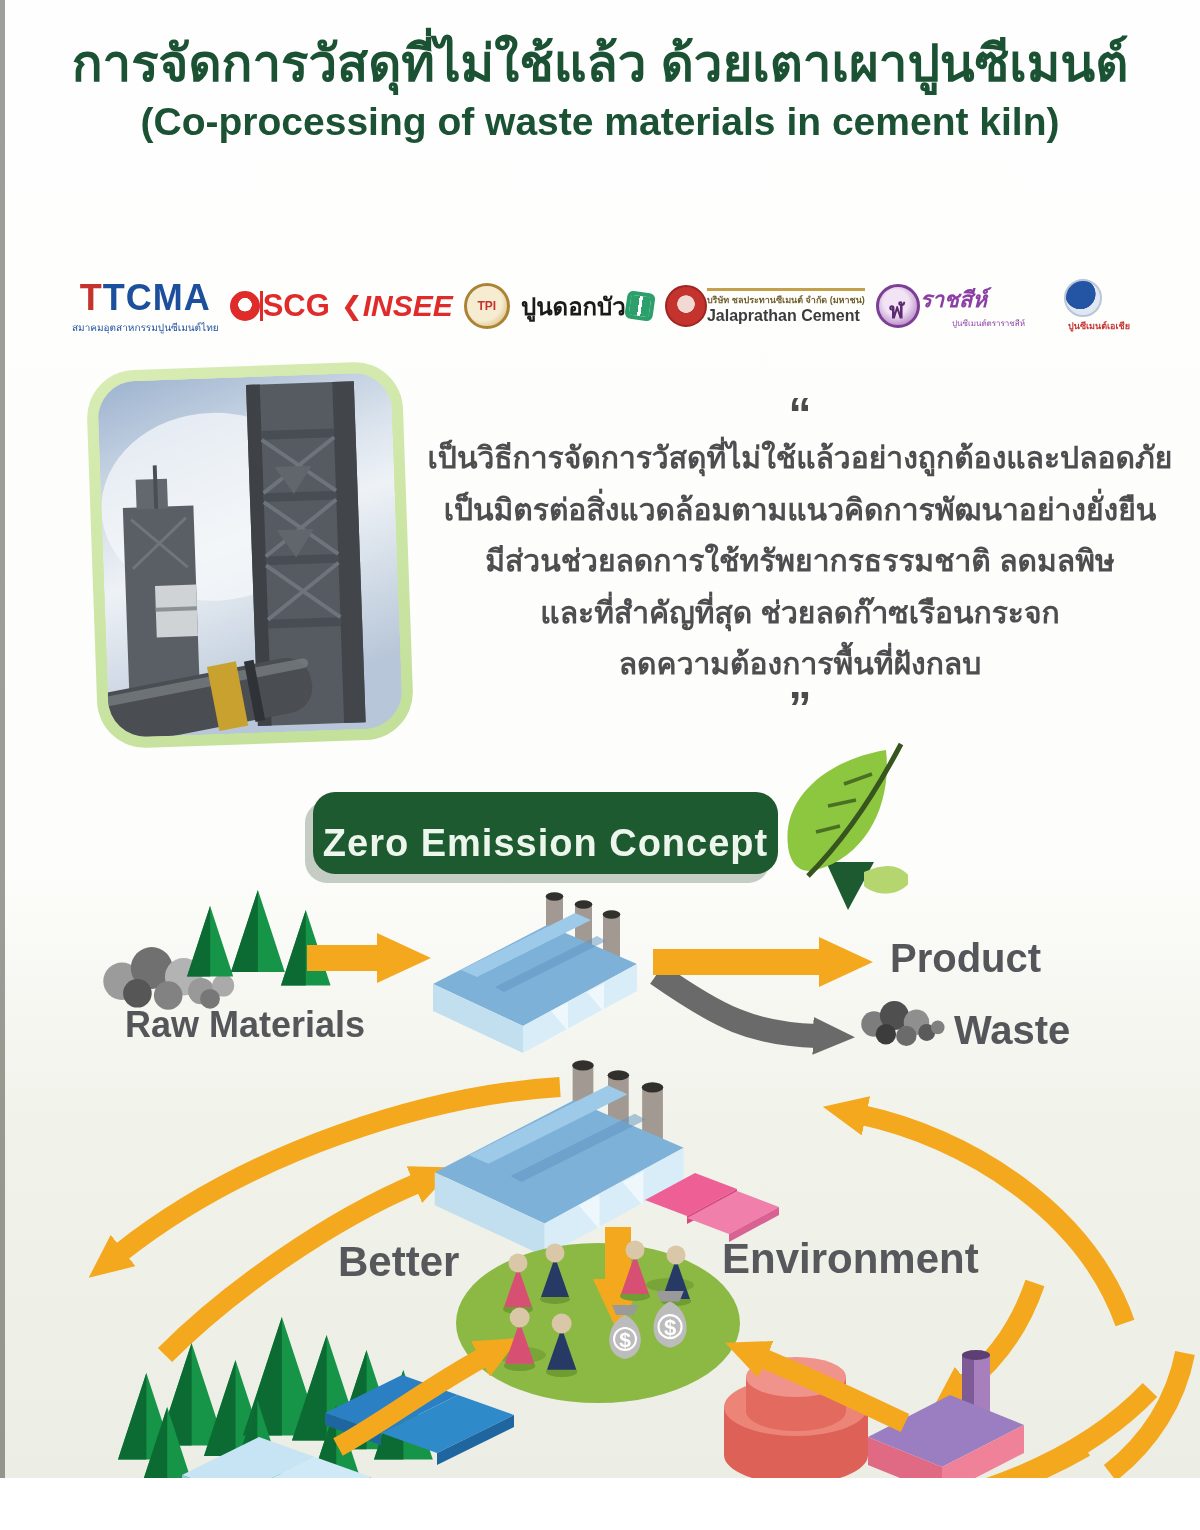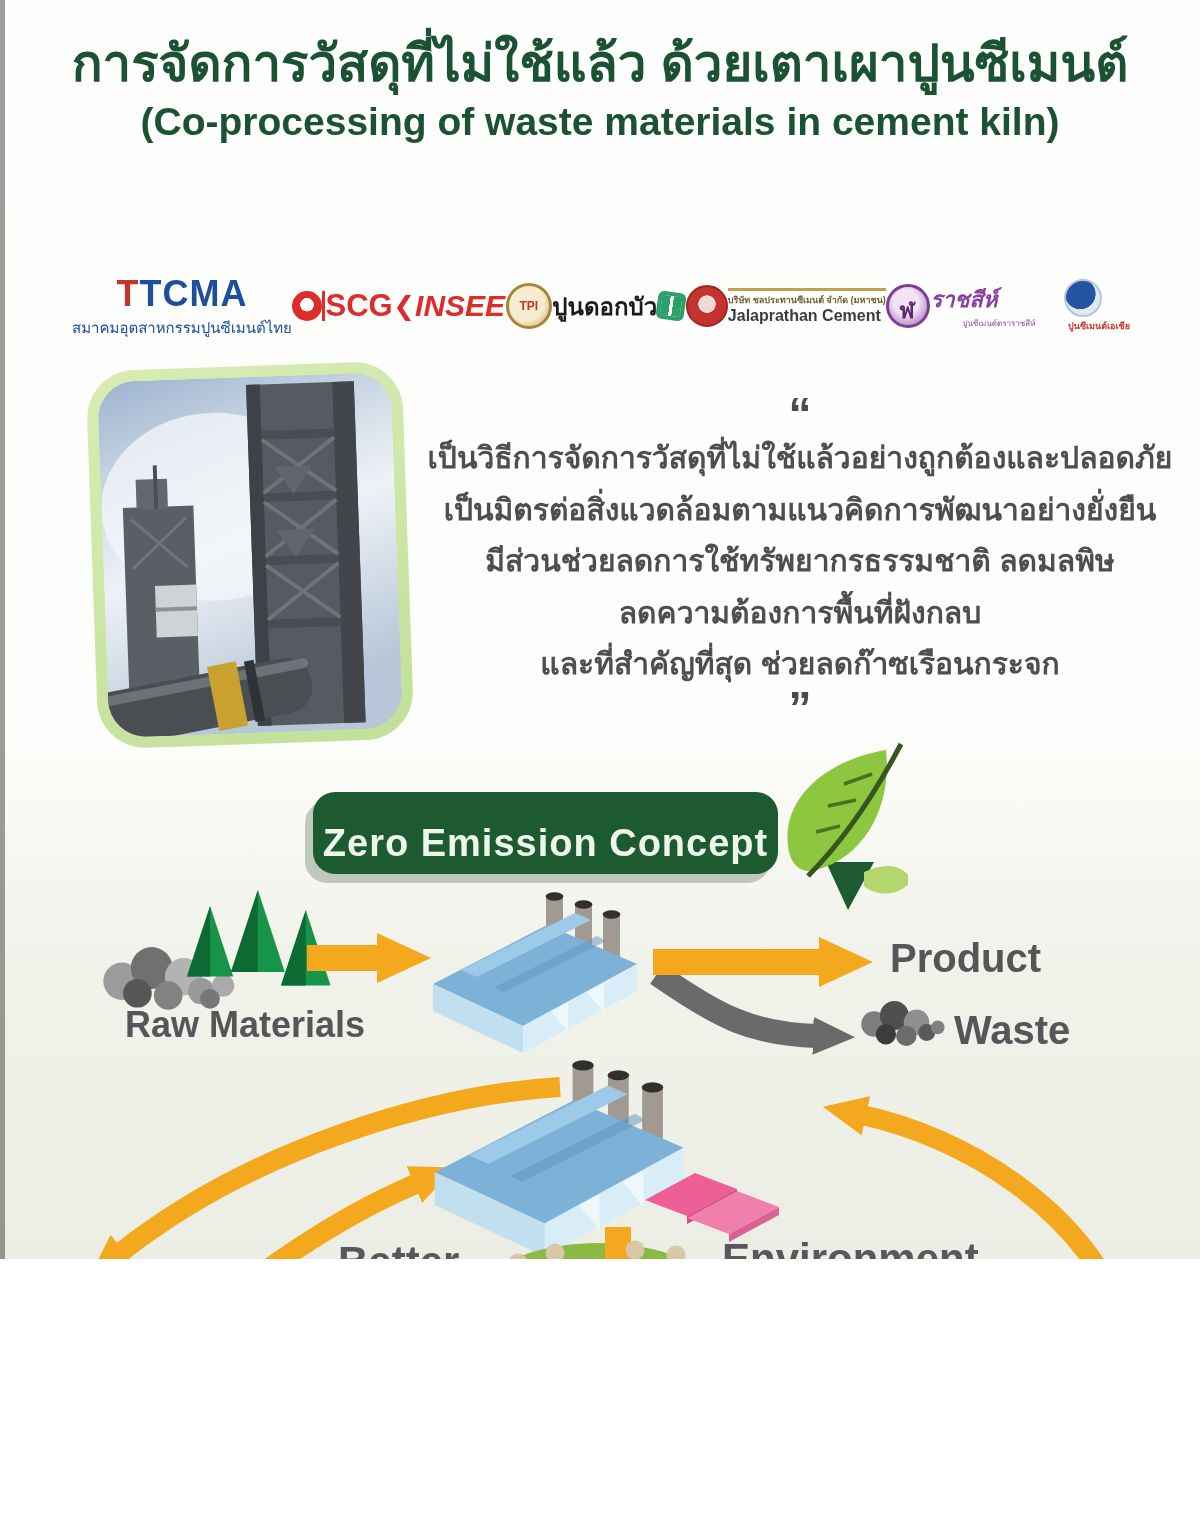--- a/index.html
+++ b/index.html
@@ -1,35 +1,35 @@
 <!DOCTYPE html>
 <html><head>
 <meta charset="utf-8">
 <style>
   * { margin:0; padding:0; box-sizing:border-box; }
   html,body { background:#ffffff; }
   body { width:1200px; height:1530px; font-family:"Liberation Sans","DejaVu Sans",sans-serif; }
-  .page { position:relative; width:1200px; height:1259px; overflow:hidden;
+  .page { position:relative; width:1200px; height:1478px; overflow:hidden;
           background:linear-gradient(180deg,#fefefe 0%,#fdfdfb 58%,#f1f2ea 76%,#ecede4 100%); }
   .page::before { content:""; position:absolute; left:0; top:0; width:5px; height:100%;
           background:#3d3d35; opacity:.5; z-index:40; }
 
   .title { position:absolute; top:22px; left:0; width:100%; text-align:center;
            font-size:51px; font-weight:700; color:#1b5233; }
   .subtitle { position:absolute; top:100px; left:0; width:100%; text-align:center;
            font-size:39px; font-weight:700; color:#1b5233; }
 
   
   .logos { position:absolute; top:256px; left:72px; width:1058px; height:100px;
            display:flex; align-items:center; justify-content:space-between; }
   .logo { display:flex; flex-direction:column; align-items:center; justify-content:space-between; }
   .logo-row { display:flex; align-items:center; }
   .tcma-main { font-size:36px; font-weight:700; color:#1c4f9c; letter-spacing:1px; }
   .tcma-main .t-red { color:#c5332e; }
-  .tcma-sub { font-size:15px; color:#1c4f9c; margin-top:1px; }
+  .tcma-sub { font-size:10px; color:#1c4f9c; margin-top:1px; }
   .scg-circle { width:30px; height:30px; border-radius:50%; background:radial-gradient(circle at 50% 45%, #ffffff 0 34%, #e02b2b 36%); border:2px solid #e02b2b; }
   .scg-bar { width:3px; height:30px; background:#e02b2b; }
   .scg-text { font-size:31px; font-weight:700; color:#e02b2b; }
   .insee-mark { font-size:26px; color:#e02b2b; font-weight:700; }
   .insee-text { font-size:30px; font-weight:700; font-style:italic; color:#e02b2b; }
   .tpi-circle { width:46px; height:46px; border-radius:50%;
            background:radial-gradient(circle at 40% 40%, #f6ecd2 0 55%, #cfa64e 100%);
            border:3px solid #ab8335; display:flex; align-items:center; justify-content:center;
            font-size:12px; font-weight:700; color:#c5332e; }
   .lotus-text { font-size:24px; font-weight:700; color:#1a1a1a; }
@@ -255,22 +255,22 @@
         </g>
       </svg>
     </div>
   </div>
 
   <div class="quote">
     <div class="qmark">“</div>
     <div class="qline">เป็นวิธีการจัดการวัสดุที่ไม่ใช้แล้วอย่างถูกต้องและปลอดภัย</div>
     <div class="qline">เป็นมิตรต่อสิ่งแวดล้อมตามแนวคิดการพัฒนาอย่างยั่งยืน</div>
     <div class="qline">มีส่วนช่วยลดการใช้ทรัพยากรธรรมชาติ ลดมลพิษ</div>
+    <div class="qline">และที่สำคัญที่สุด ช่วยลดก๊าซเรือนกระจก</div>
     <div class="qline">ลดความต้องการพื้นที่ฝังกลบ</div>
-    <div class="qline">และที่สำคัญที่สุด ช่วยลดก๊าซเรือนกระจก</div>
     <div class="qmark">”</div>
   </div>
 
   <div class="banner">
     <span class="banner-label">Zero Emission Concept</span>
   </div>
   <div class="banner-tail"></div>
   <svg class="leaf" viewBox="0 0 140 165">
     <path d="M96 132 C118 122 134 124 144 140 C130 158 108 156 96 146 Z" fill="#b5d56f"></path>
     <path d="M20 106 C14 58 58 20 118 10 C124 62 100 116 48 130 C32 134 22 124 20 106 Z" fill="#8dc63f"></path>

